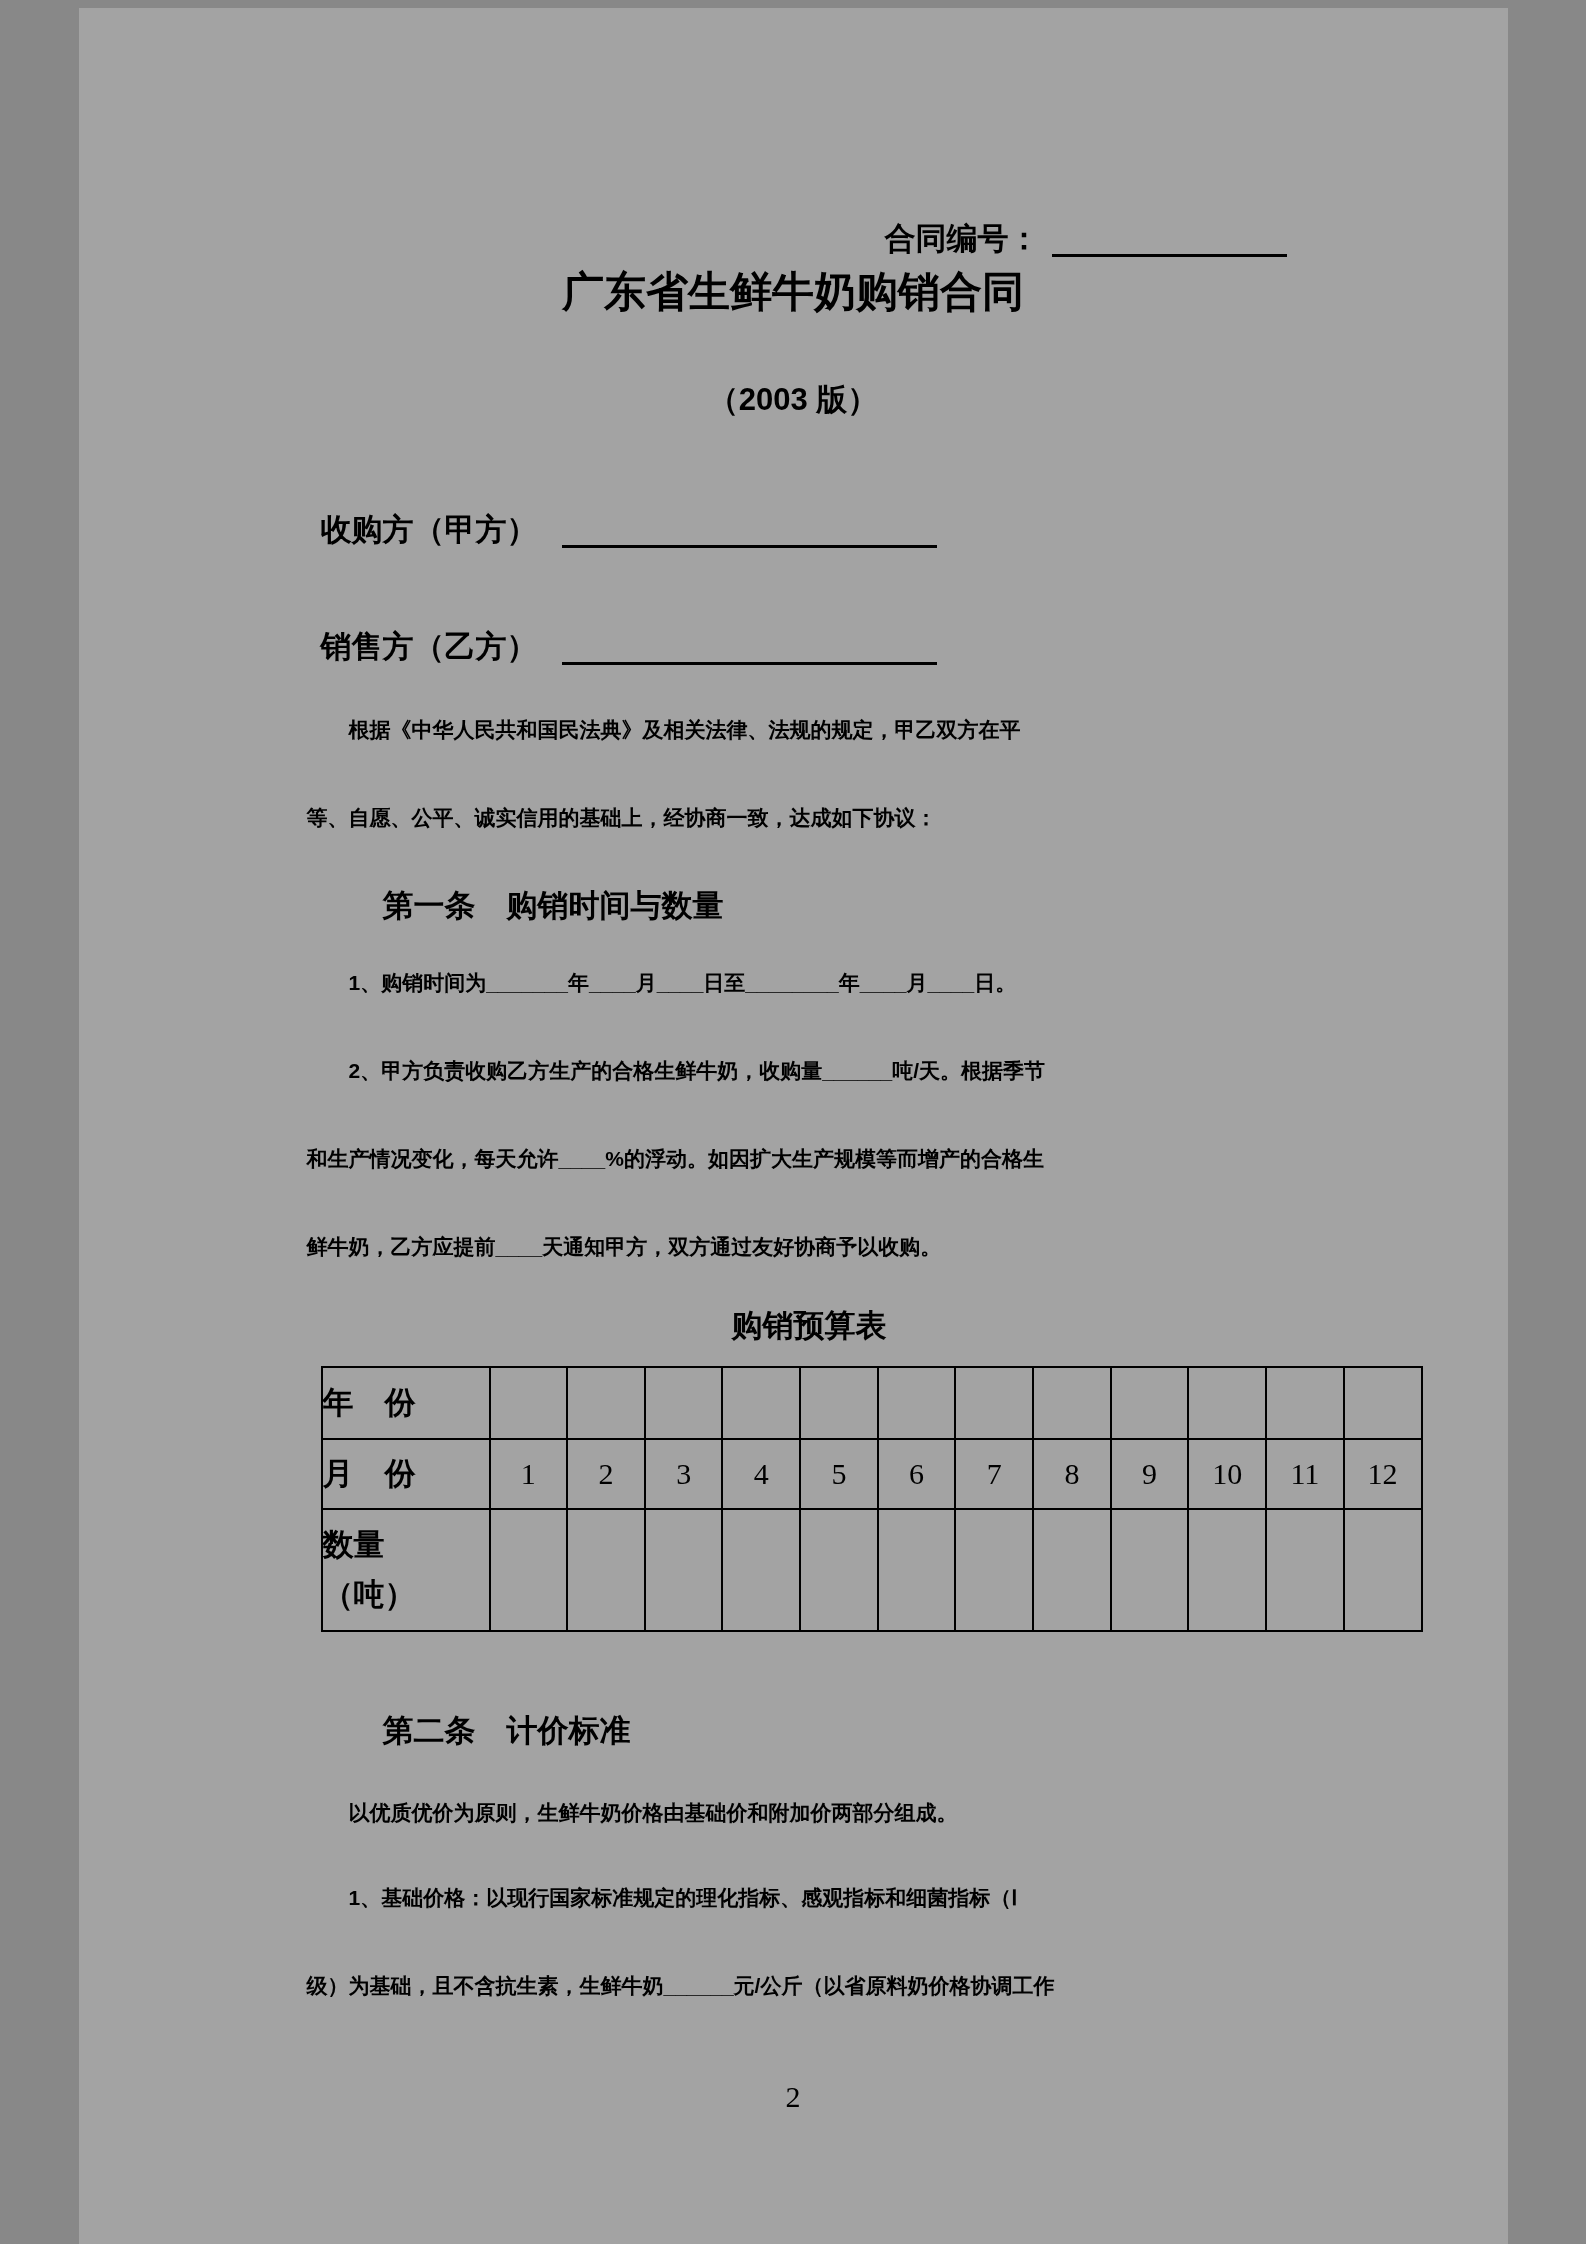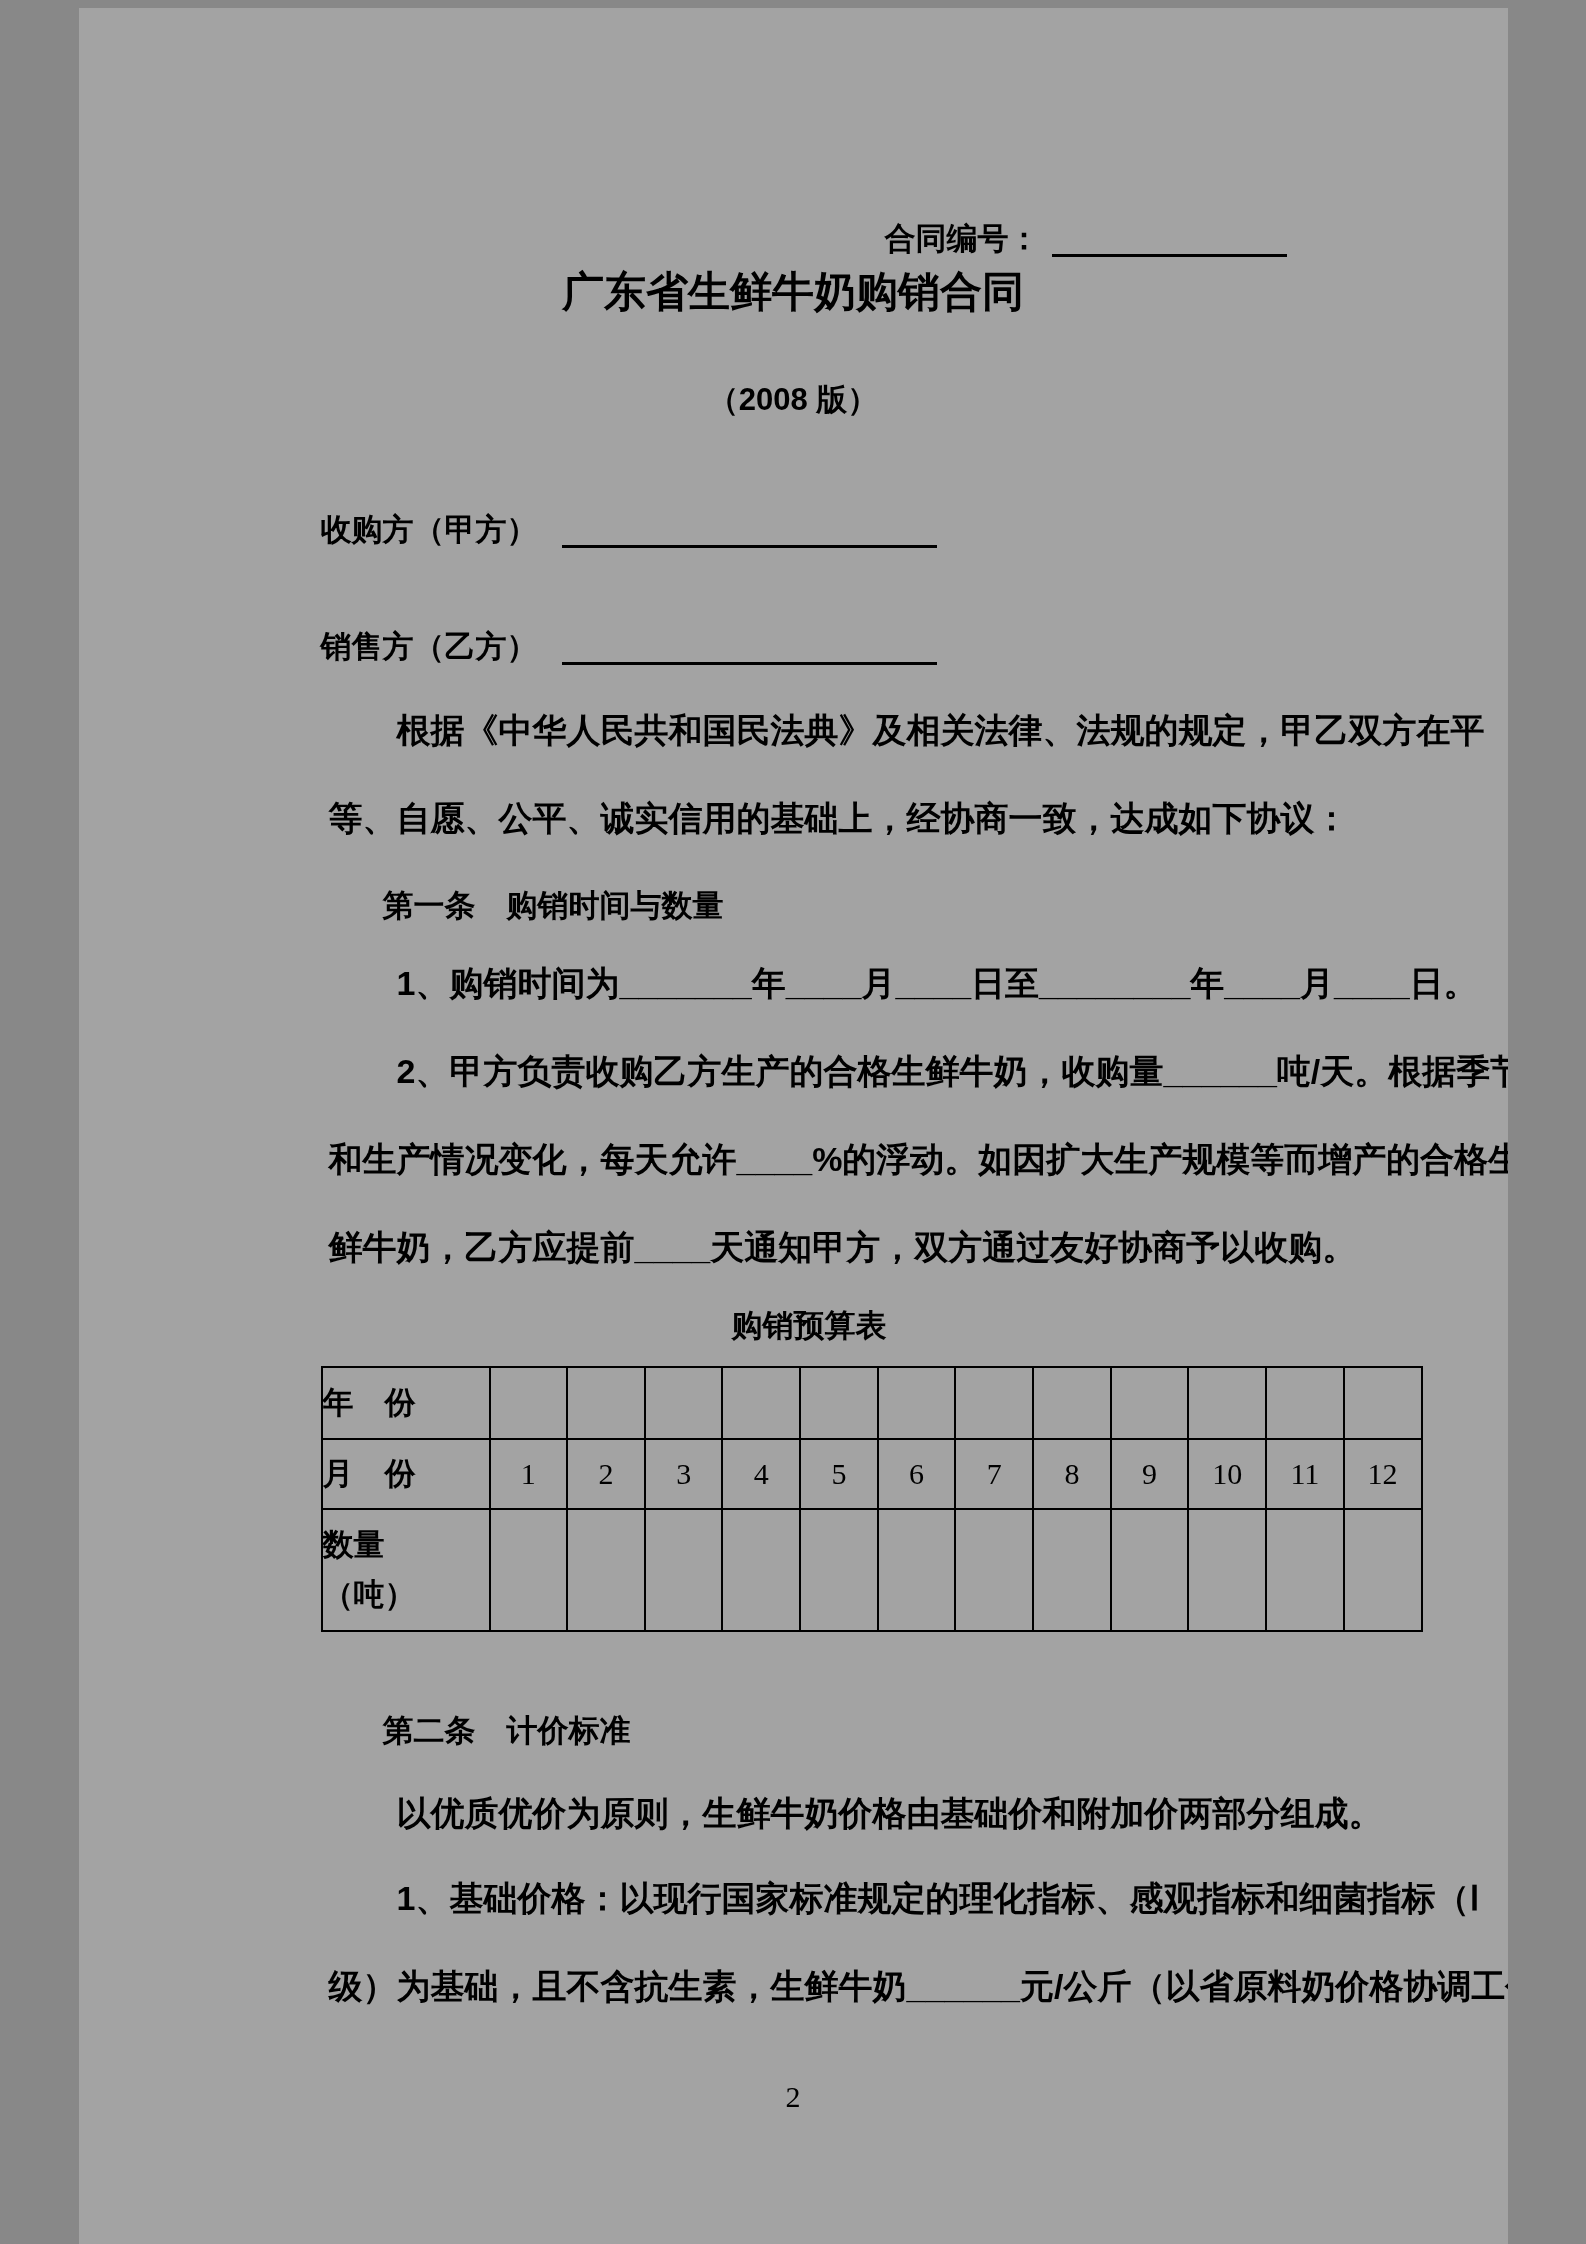--- a/index.html
+++ b/index.html
@@ -26,22 +26,22 @@
   .subtitle {
     position:absolute; top:368px; left:0; width:100%;
     text-align:center; font-size:31px; font-weight:600; line-height:48px;
   }
 
   .party { font-size:31px; font-weight:600; line-height:52px; left:242px; }
   .party-a { top:496px; }
   .party-b { top:613px; }
 
   .para {
-    position:absolute; left:250px; width:1118px;
-    font-size:34px; font-weight:600; line-height:88px;
+    position:absolute; left:228px; width:1118px;
+    font-size:21px; font-weight:600; line-height:88px;
     white-space:pre; text-indent:2em;
   }
   .preamble  { top:678px; }
   .item1     { top:931px; }
   .item2     { top:1019px; }
   .a2-intro  { top:1761px; }
   .a2-item1  { top:1846px; }
 
   .heading {
     position:absolute; left:304px; font-size:31px; font-weight:700;
@@ -80,21 +80,21 @@
 </style>
 </head>
 <body>
 
 <div class="page">
 
   <div class="line contract-no"><span>合同编号：</span><span class="blank blank-contract"></span></div>
 
   <h1 class="title">广东省生鲜牛奶购销合同</h1>
 
-  <div class="subtitle">（2008 版）</div>
+  <div class="subtitle">（2003 版）</div>
 
   <div class="line party party-b"><span>销售方（乙方）</span><span class="blank blank-party"></span></div>
 
   <div class="line party party-a"><span>收购方（甲方）</span><span class="blank blank-party"></span></div>
 
   <div class="para preamble">根据《中华人民共和国民法典》及相关法律、法规的规定，甲乙双方在平
 等、自愿、公平、诚实信用的基础上，经协商一致，达成如下协议：</div>
 
   <div class="heading heading-a1">第一条　购销时间与数量</div>
 

